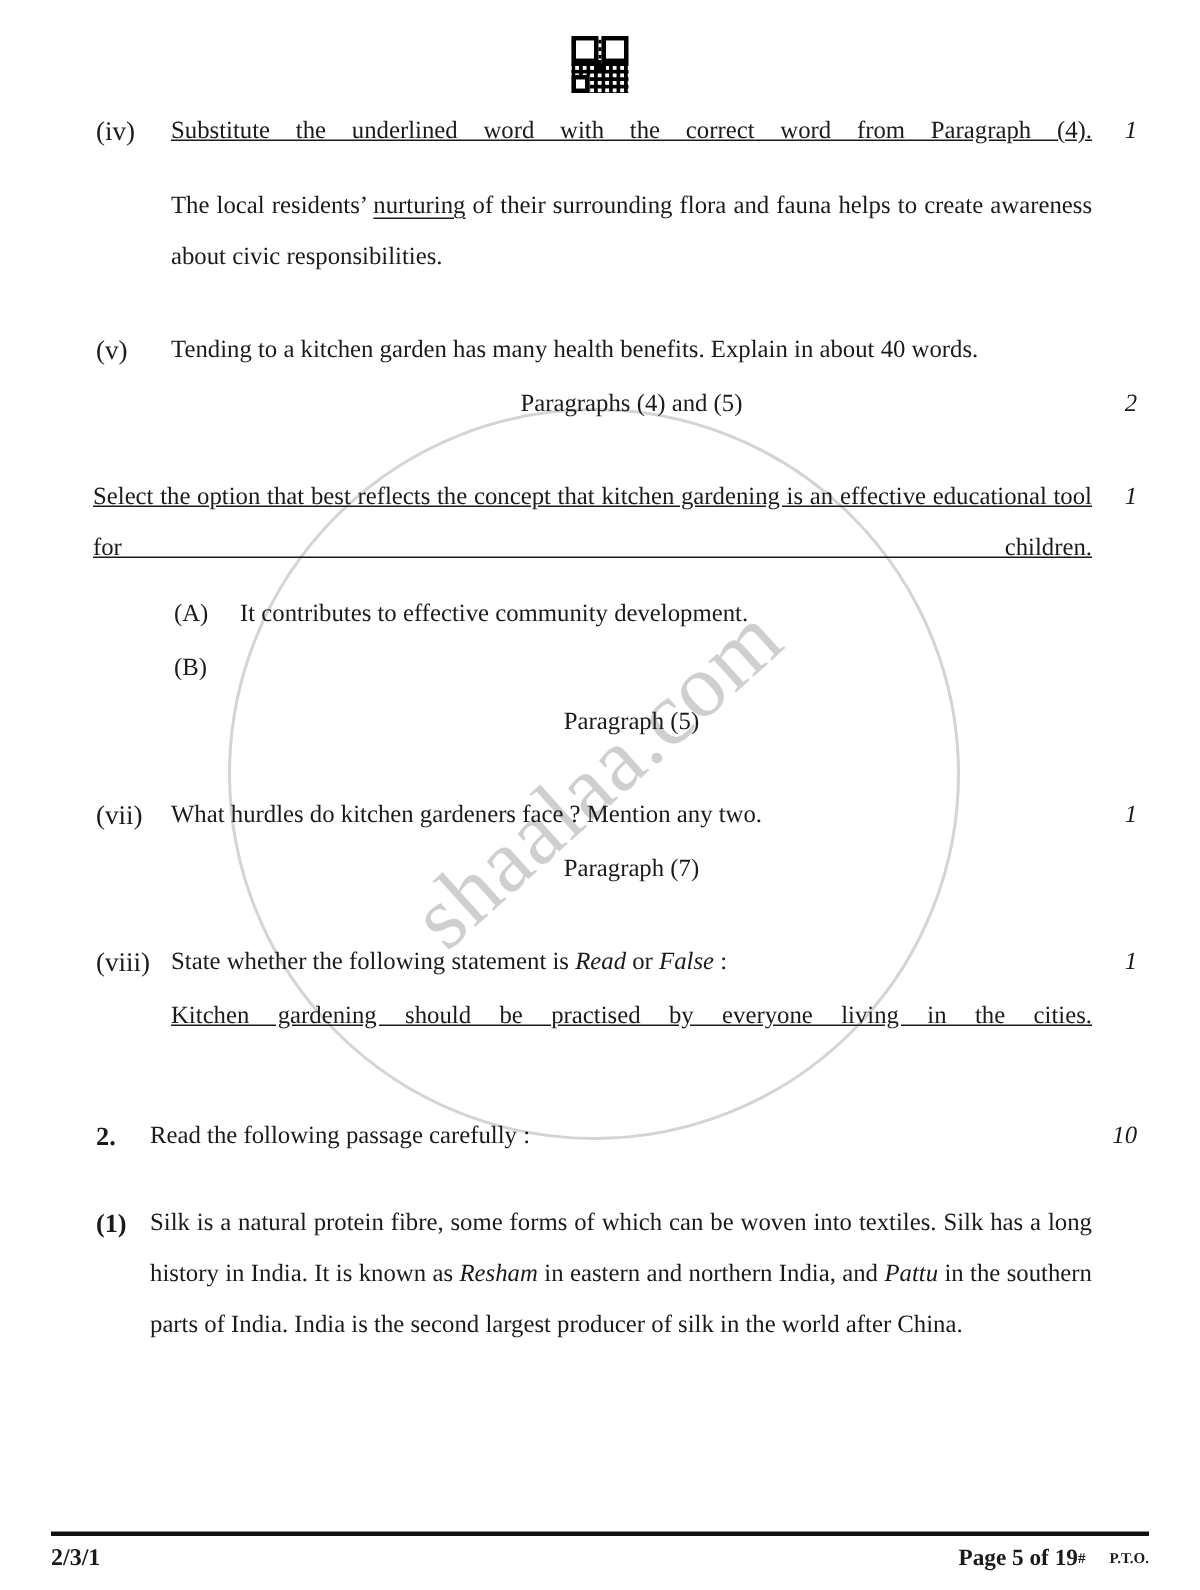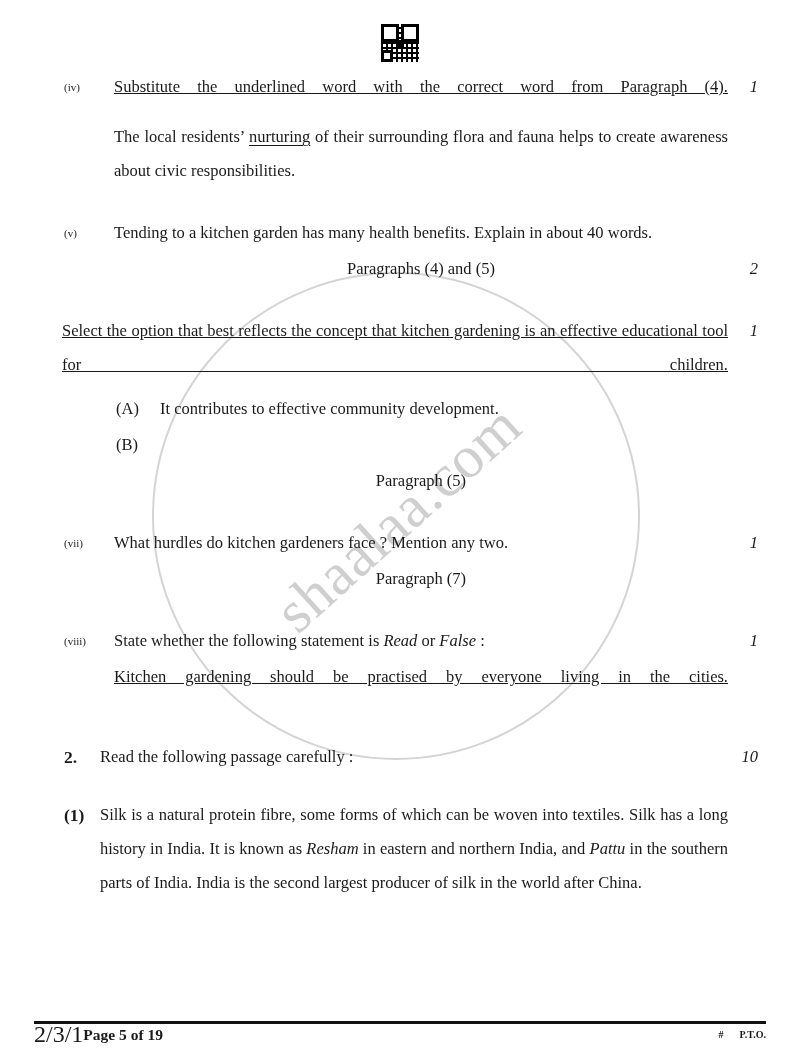--- a/index.html
+++ b/index.html
@@ -106,21 +106,21 @@
   }
 
   .qrow {
     display: flex;
     margin-bottom: 2px;
     position: relative;
   }
   .num {
     width: 52px;
     flex: 0 0 52px;
-    font-size: 11px;
+    font-size: 18px;
     line-height: 34px;
     text-align: left;
     padding-left: 2px;
   }
   .num.big {
     font-weight: bold;
     font-size: 17.5px;
     width: 38px;
     flex: 0 0 38px;
   }
@@ -184,26 +184,26 @@
     position: absolute;
     left: 34px;
     right: 34px;
     bottom: 12px;
     display: flex;
     align-items: center;
     font-size: 17px;
   }
   .footer-left {
     flex: 0 0 auto;
-    font-weight: normal;
-    font-size: 24px;
+    font-weight: bold;
+    font-size: 16px;
   }
   .footer-center {
     flex: 1 1 auto;
-    text-align: left;
+    text-align: right;
     font-weight: bold;
     font-size: 15.5px;
   }
   .footer-right {
     flex: 0 0 auto;
     font-weight: bold;
     font-size: 10px;
   }
   .hash { margin-right: 16px; font-weight: bold; }
 </style>

